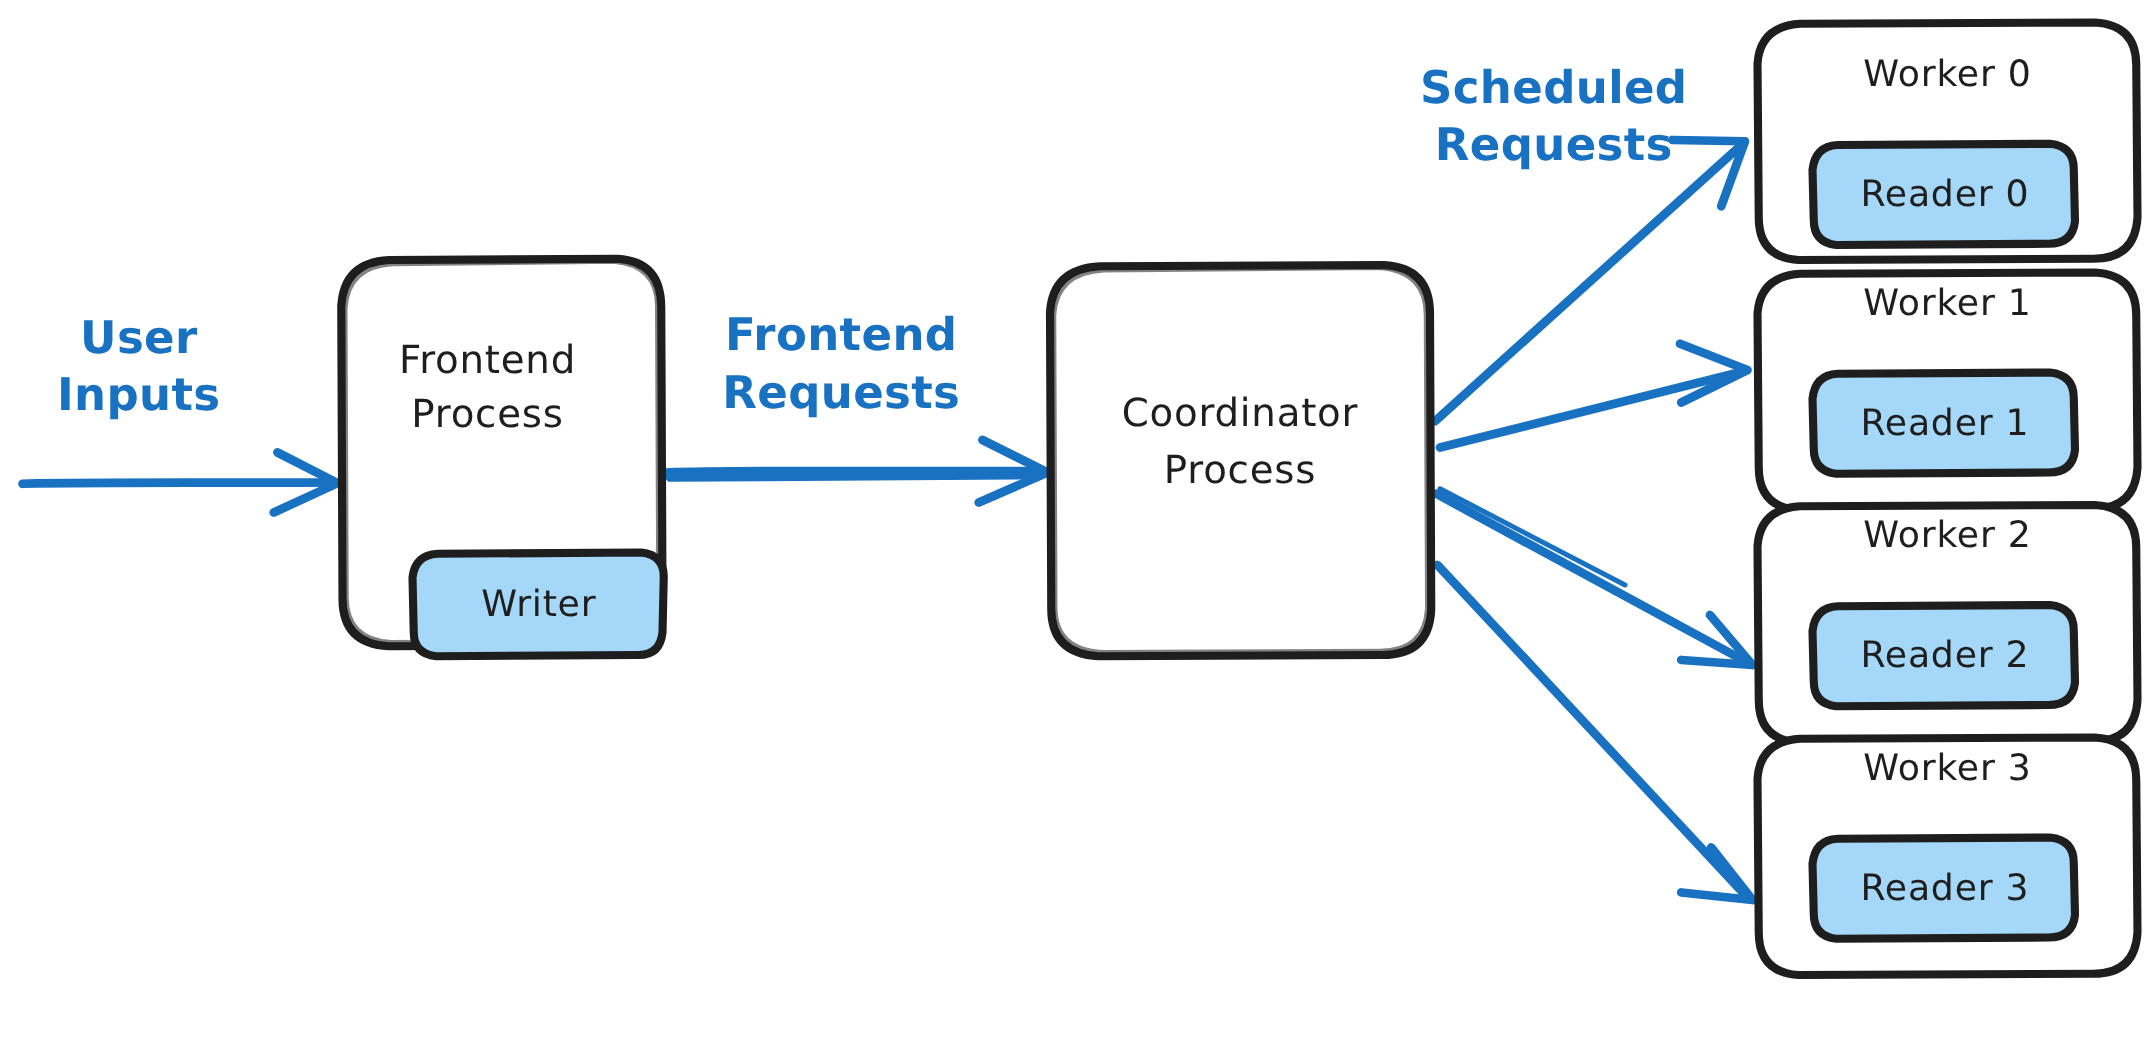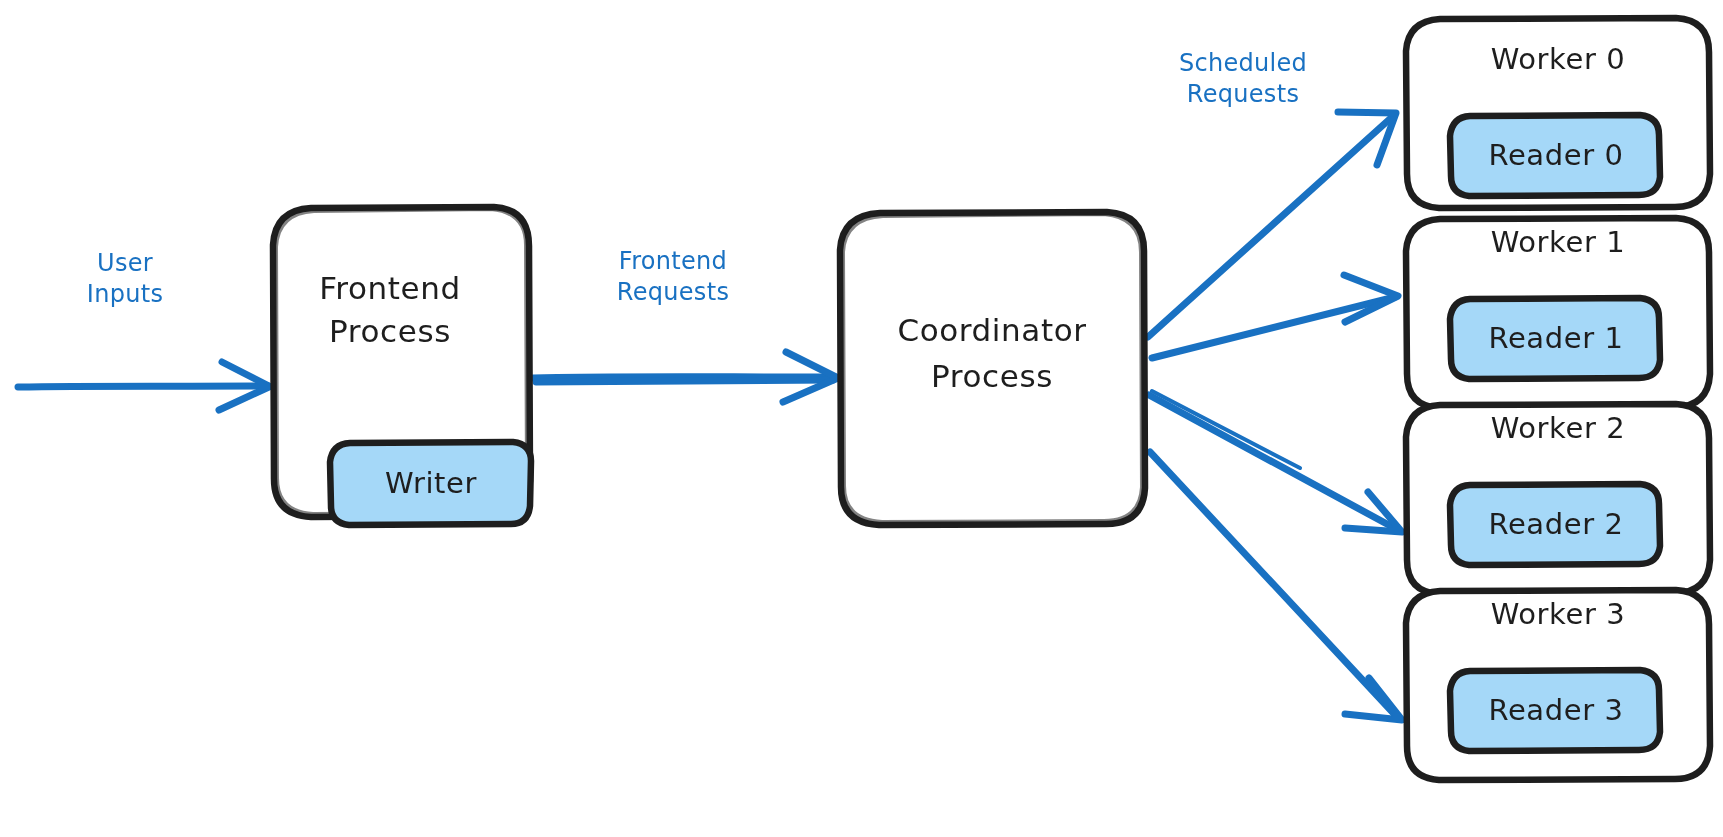--- a/index.html
+++ b/index.html
@@ -15,22 +15,22 @@
     fill:#1e1e1e;
     font-size:31px;
     text-anchor:middle;
     dominant-baseline:middle;
     letter-spacing:0.6px;
   }
   .node-text.small{font-size:29px;}
   .edge-label{
     color:#1971c2;
     font-family:"DejaVu Sans", sans-serif;
-    font-size:24px;
-    font-weight:400;
+    font-size:36px;
+    font-weight:700;
     line-height:1.28;
     text-align:center;
     white-space:pre-line;
     letter-spacing:0.3px;
   }
 </style>
 </head>
 <body>
 
 <div id="canvas">
@@ -141,21 +141,21 @@
                Q 1708 779 1675 779 L 1439 780 Q 1407 778 1407 746 L 1406 623
                Q 1408 593 1440 591 Z" fill="#ffffff" stroke="#1e1e1e" stroke-width="6.5" stroke-linecap="round" stroke-linejoin="round"></path>
       <text class="node-text small" x="1558" y="616">Worker 3</text>
       <path d="M1470 671 L 1640 670 Q 1659 672 1659 690 L 1660 732
                Q 1658 750 1639 750 L 1469 751 Q 1451 749 1451 731 L 1450 691
                Q 1452 672 1470 671 Z" fill="#a5d8f8" stroke="#1e1e1e" stroke-width="6.5" stroke-linecap="round" stroke-linejoin="round"></path>
       <text class="node-text small" x="1556" y="712">Reader 3</text>
     </g>
   </svg>
 
-  <div class="lbl edge-label" style="left:40px; top:248px; width:170px;">User
+  <div class="lbl edge-label" style="left:26px; top:248px; width:170px;">User
 Inputs</div>
 
   <div class="lbl edge-label" style="left:548px; top:246px; width:250px;">Frontend
 Requests</div>
 
   <div class="lbl edge-label" style="left:1128px; top:48px; width:230px;">Scheduled
 Requests</div>
 
 </div>
 

